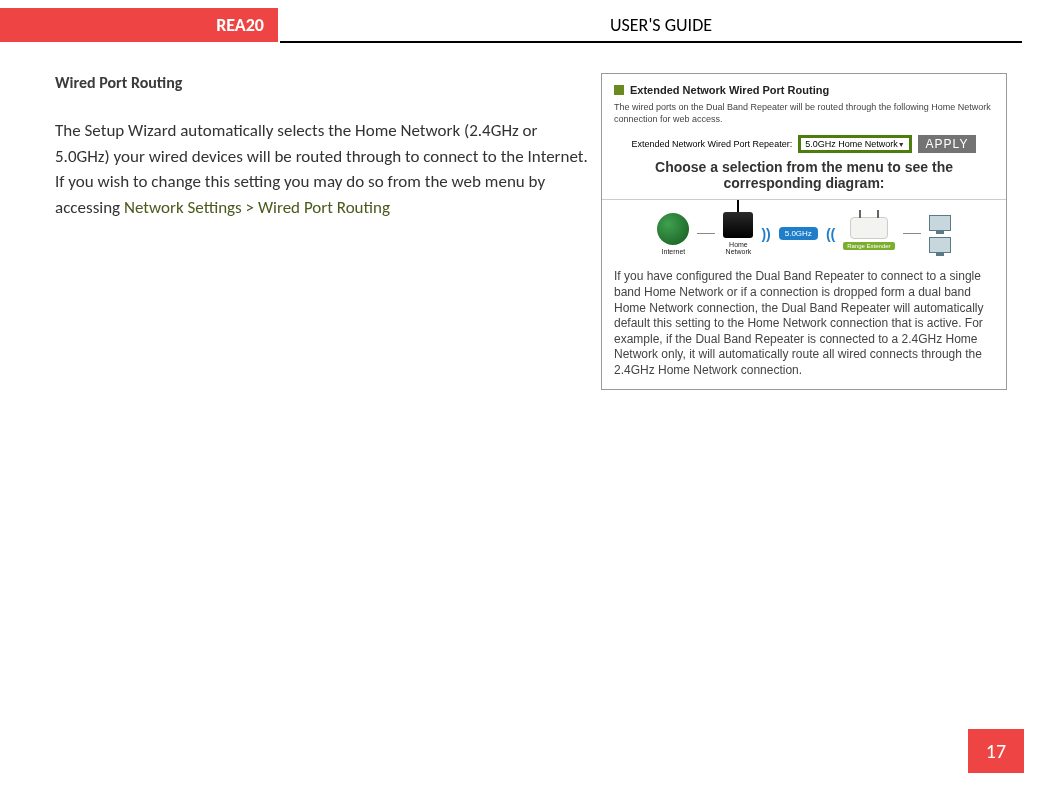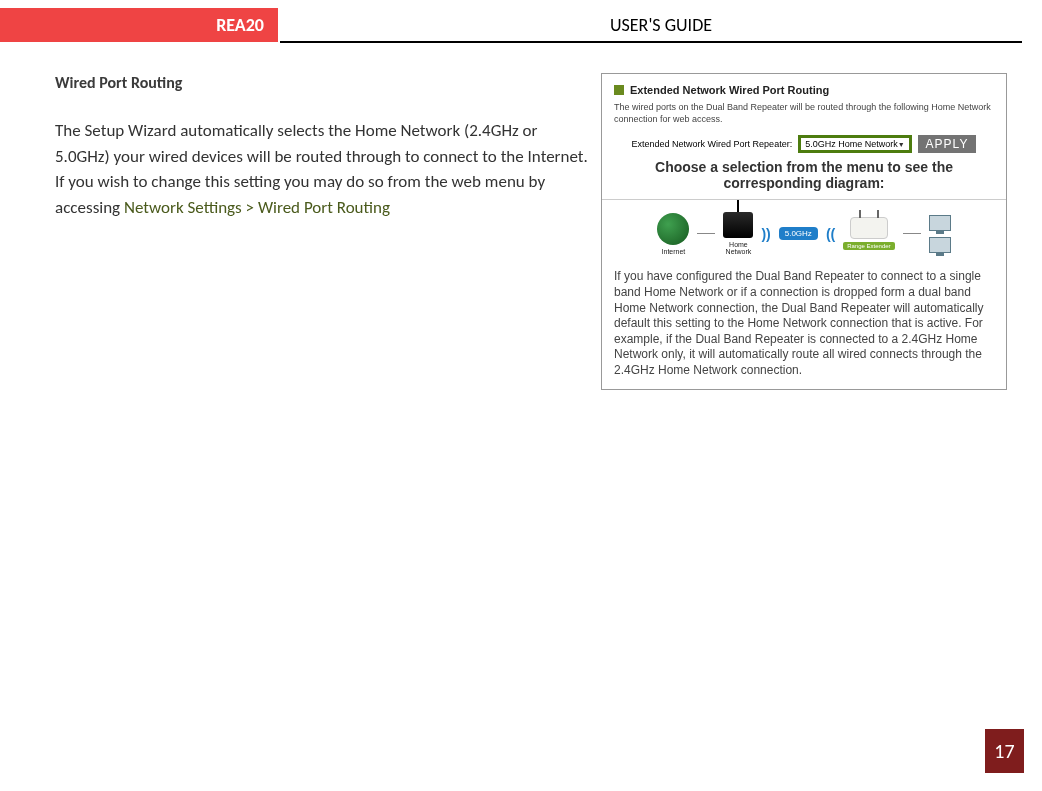--- a/index.html
+++ b/index.html
@@ -105,23 +105,23 @@
     width:22px; height:16px; background:#c8d6dd; border:1px solid #5b7a88; position:relative;
   }
   .d-mon::after { content:''; position:absolute; bottom:-4px; left:50%; transform:translateX(-50%); width:8px; height:3px; background:#5b7a88; }
   .d-mon-stack { display:flex; flex-direction:column; gap:6px; }
   .d-line { width:18px; height:1px; background:#888; }
   .ss-foot { font-size:12px; color:#444; line-height:1.3; }
   .page-num {
     position:absolute;
     right:18px;
     bottom:18px;
-    width:39px;
+    width:56px;
     height:44px;
-    background:#7f1d1d;
+    background:#ef4444;
     color:#fff;
     font-size:20px;
     display:flex;
     align-items:center;
     justify-content:center;
   }
 </style>
 </head>
 <body>
 

